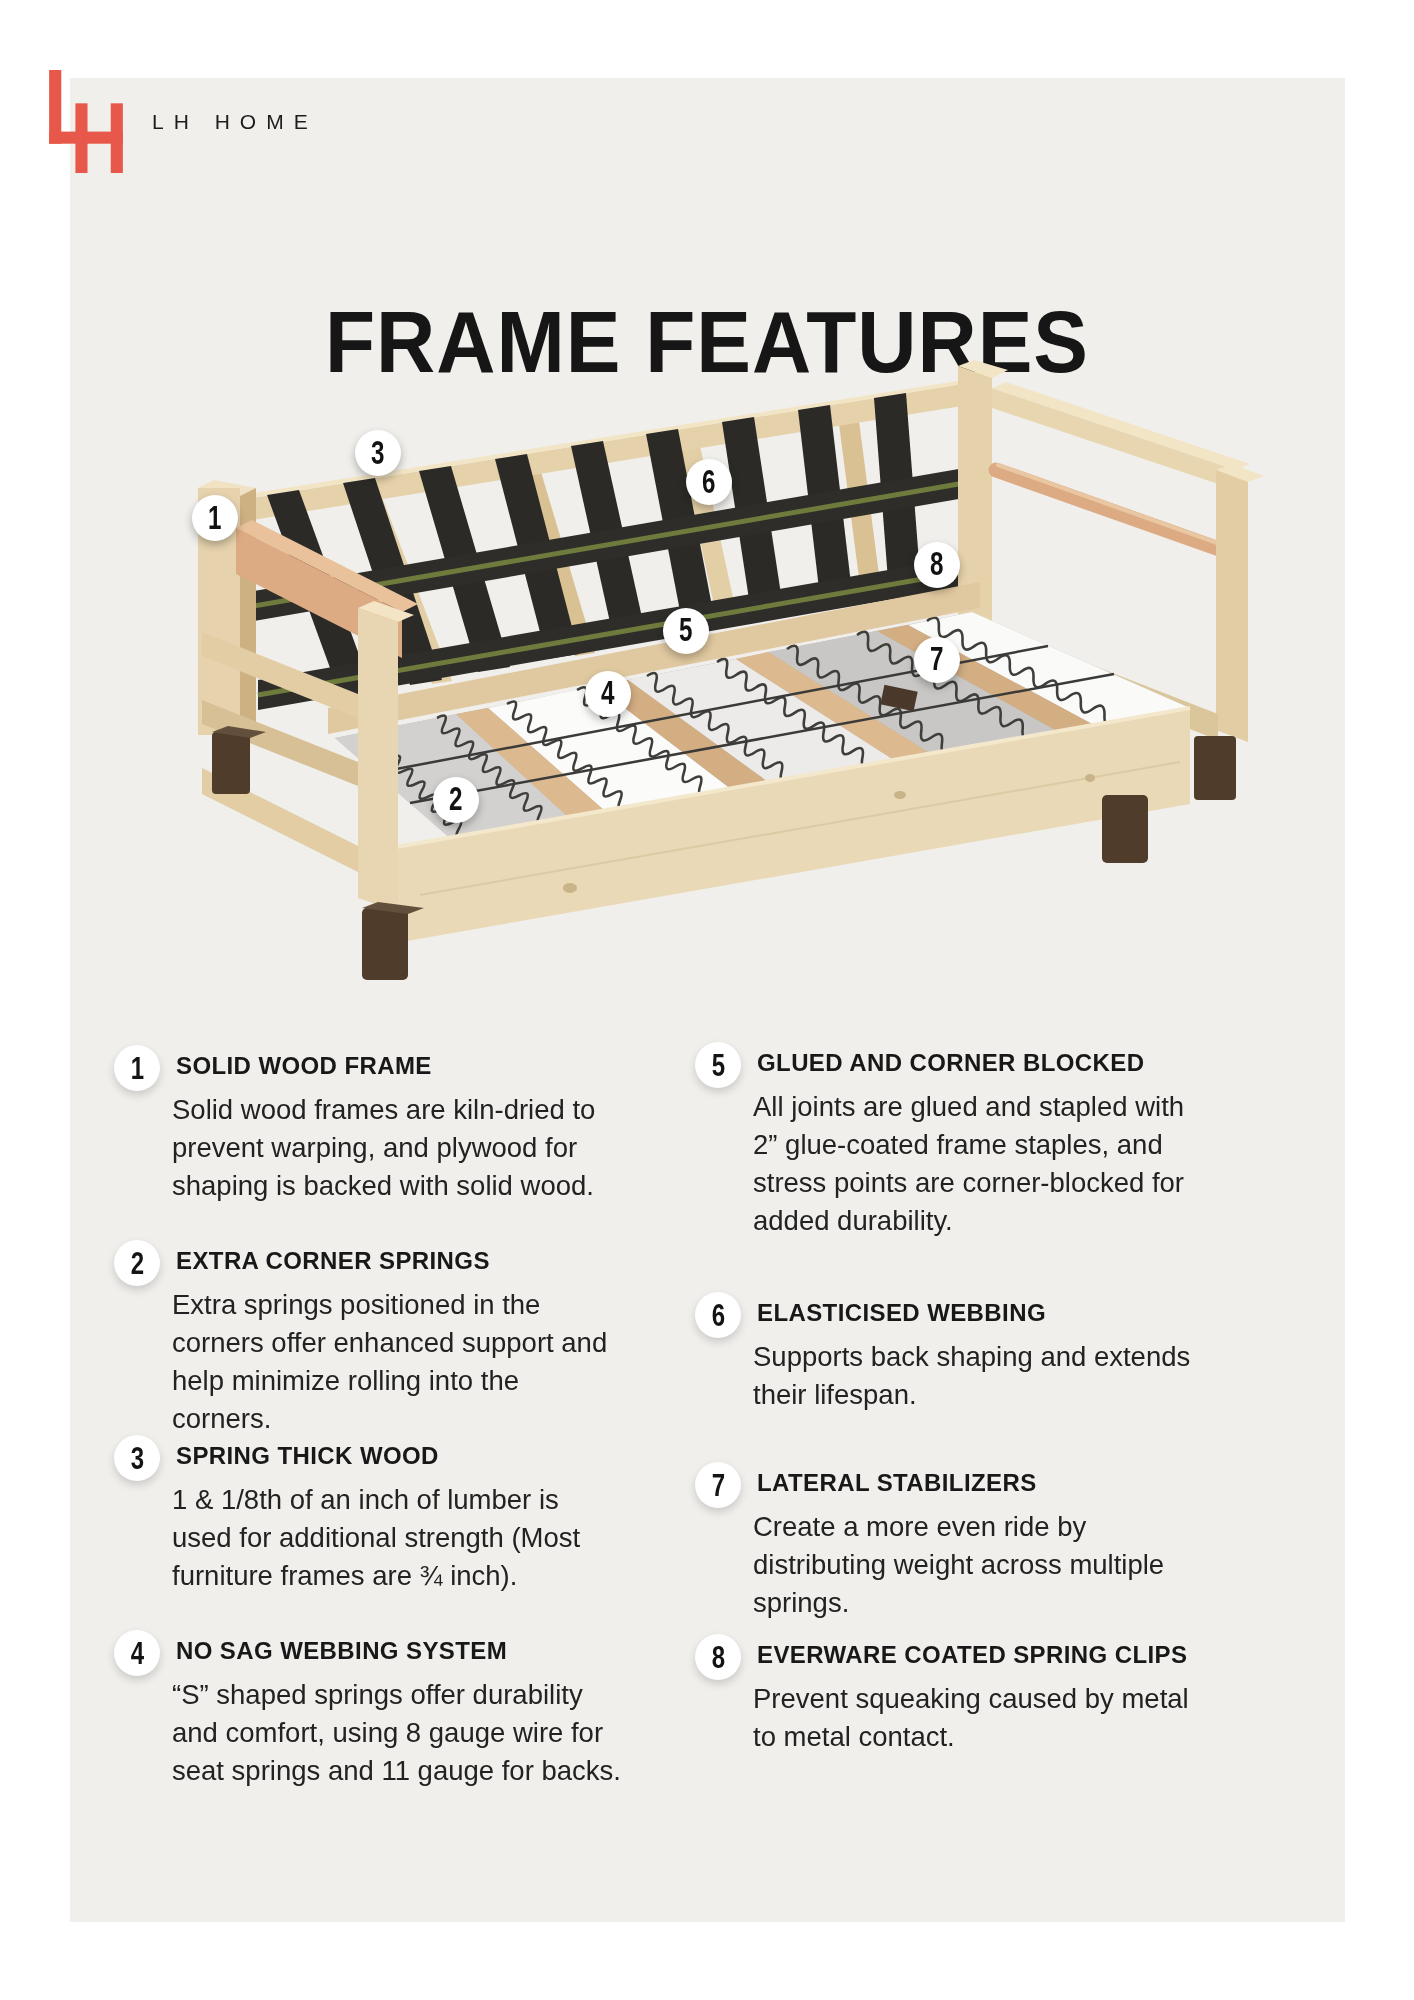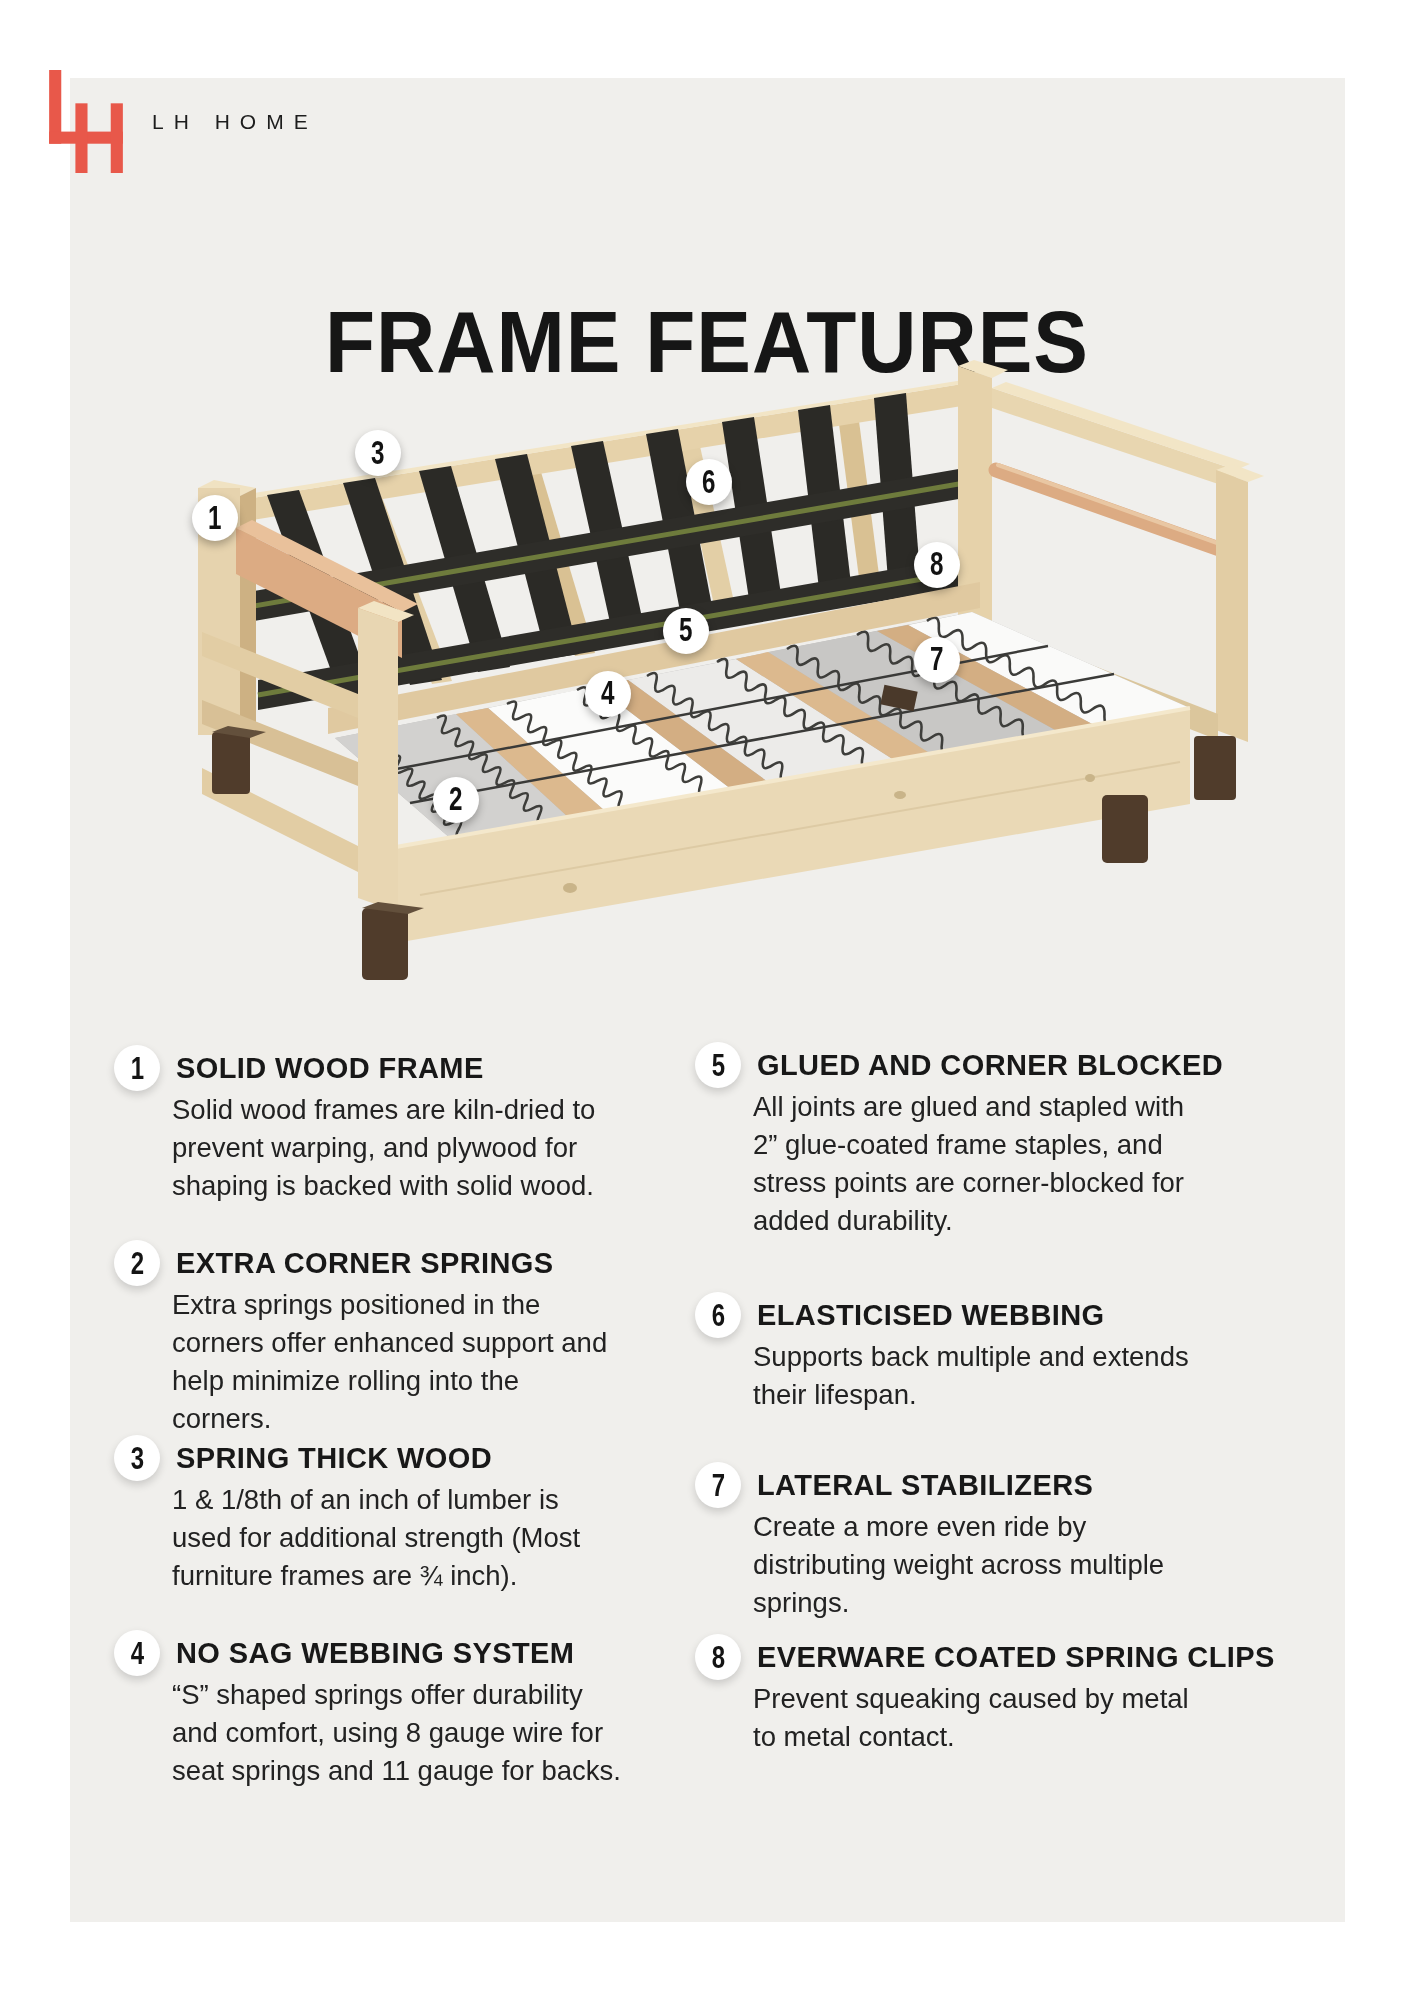--- a/index.html
+++ b/index.html
@@ -34,21 +34,21 @@
   .callout span{display:inline-block;transform:scaleX(0.78) scaleY(1.05);}
   
   .feature{position:absolute;}
   .feature .num{
     position:absolute;left:0;top:0;width:46px;height:46px;border-radius:50%;background:#ffffff;
     box-shadow:0 4px 9px rgba(0,0,0,0.16);display:flex;align-items:center;justify-content:center;
     font-size:30px;font-weight:700;color:#141414;
   }
   .feature .num span{display:inline-block;transform:scaleX(0.8) scaleY(1.05);}
   .feature h3{
-    position:absolute;left:62px;top:7px;margin:0;font-size:29px;font-weight:700;
+    position:absolute;left:62px;top:7px;margin:0;font-size:24px;font-weight:700;
     letter-spacing:0.4px;color:#181818;white-space:nowrap;
   }
   .feature p{
     position:absolute;left:58px;top:46px;margin:0;font-size:27.5px;line-height:38px;
     font-weight:400;color:#222222;
   }
   .feature.left p{width:452px;}
   .feature.right p{width:462px;}
 </style>
 </head>
@@ -245,21 +245,21 @@
       <span>5</span>
     </div>
   <h3>GLUED AND CORNER BLOCKED</h3>
   <p>All joints are glued and stapled with 2” glue-coated frame staples, and stress points are corner-blocked for added durability.</p>
 </div>
 <div class="feature right" style="left:695px;top:1292px;">
   <div class="num">
       <span>6</span>
     </div>
   <h3>ELASTICISED WEBBING</h3>
-  <p>Supports back multiple and extends their lifespan.</p>
+  <p>Supports back shaping and extends their lifespan.</p>
 </div>
 <div class="feature right" style="left:695px;top:1462px;">
   <div class="num">
       <span>7</span>
     </div>
   <h3>LATERAL STABILIZERS</h3>
   <p>Create a more even ride by distributing weight across multiple springs.</p>
 </div>
 <div class="feature right" style="left:695px;top:1634px;">
   <div class="num">

